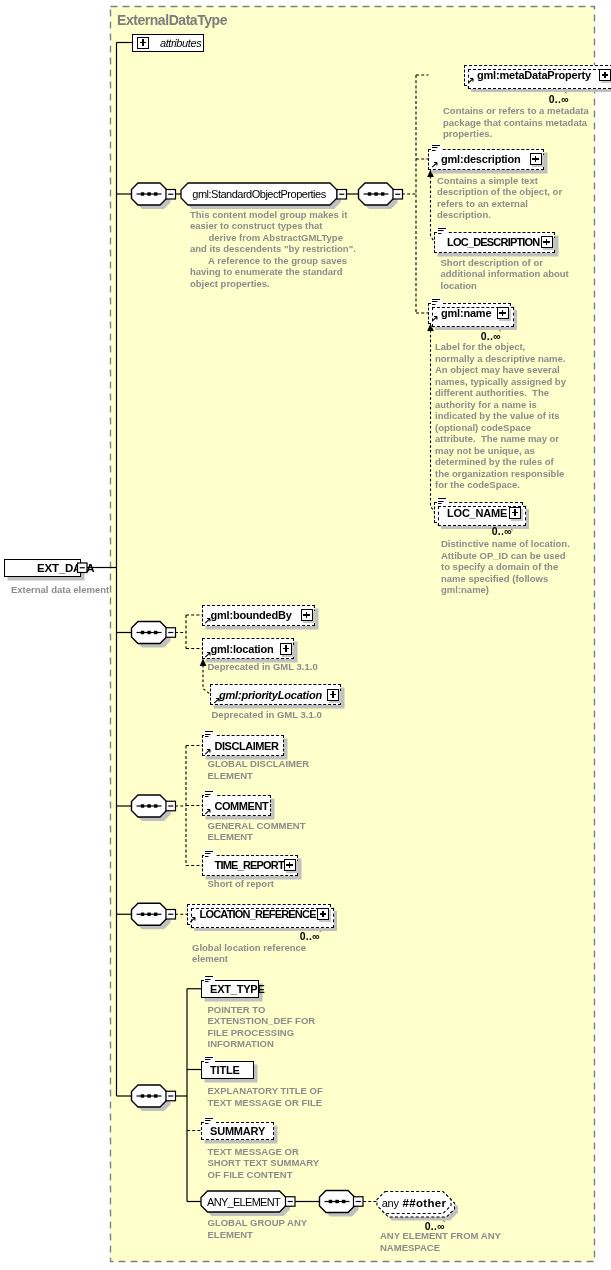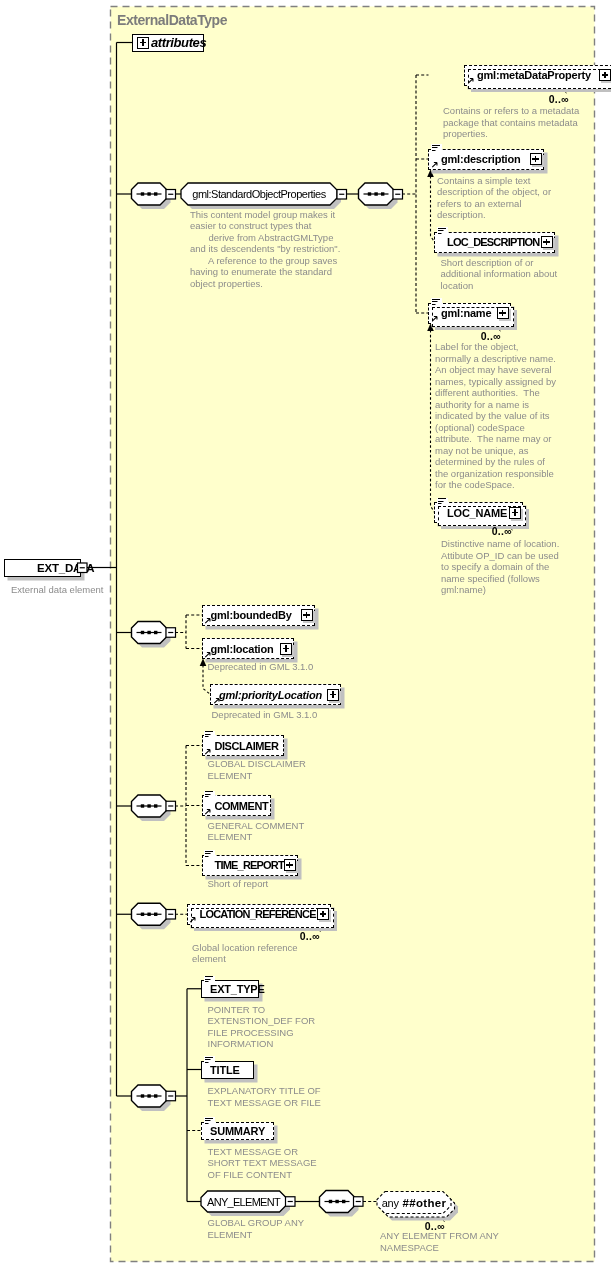--- a/index.html
+++ b/index.html
@@ -43,34 +43,34 @@
        background-image:linear-gradient(#000,#000),linear-gradient(#000,#000),linear-gradient(#000,#000);
        background-size:8px 1.1px,5.5px 1.1px,3.5px 1.1px;
        background-position:1px 0.5px,1px 3px,1px 5.5px;}
 
   
   .ref{position:absolute;left:1.5px;bottom:0px;width:8.5px;height:8.5px;z-index:3;}
 
   
   .ann{position:absolute;z-index:1;color:#8c8c8c;font-size:9.5px;line-height:11.5px;
        letter-spacing:0px;white-space:pre;}
-  .ann div{height:11.5px;}
+  .ann div{height:11.5px;font-weight:bold;}
 
   
   .occ{position:absolute;z-index:2;color:#000;font-size:10.5px;font-weight:bold;
        letter-spacing:0.3px;text-align:right;width:30px;}
 
   
   #ctitle{position:absolute;left:117px;top:12px;z-index:1;color:#7c7c7c;
           font-size:14px;font-weight:bold;letter-spacing:-0.45px;}
 
   
   #attributes-box{position:absolute;left:132px;top:33.5px;width:72px;height:18px;z-index:2;
       background:#fff;border:1px solid #000;box-sizing:border-box;display:flex;align-items:center;}
-  #attributes-box .lbl{font-style:italic;font-size:13px;letter-spacing:-0.4px;padding-left:18px;font-weight:bold;}
+  #attributes-box .lbl{font-style:italic;font-size:11px;letter-spacing:-0.4px;padding-left:27px;font-weight:normal;}
 
   .wlabel{position:absolute;z-index:2;font-size:11px;white-space:nowrap;
           display:flex;align-items:center;justify-content:center;}
   .wlabel .w1{letter-spacing:-0.3px;}
   .wlabel .w2{font-weight:bold;letter-spacing:0.3px;margin-left:4px;font-size:11.5px;}
 </style>
 </head>
 <body>
 
 <div id="stage">
@@ -327,21 +327,21 @@
 <div class="ebox pad9" style="left:201px;top:1060.5px;width:53px;height:18px;">
   <span class="doc"></span>
   <span class="lbl">TITLE</span>
 </div>
 <div class="ann" style="left:207.5px;top:1085px;"><div>EXPLANATORY TITLE OF</div><div>TEXT MESSAGE OR FILE</div></div>
 
 <div class="ebox dashed pad9" style="left:201px;top:1121.5px;width:73px;height:18px;">
   <span class="doc"></span>
   <span class="lbl">SUMMARY</span>
 </div>
-<div class="ann" style="left:207.5px;top:1145.5px;"><div>TEXT MESSAGE OR</div><div>SHORT TEXT MESSAGE</div><div>OF FILE CONTENT</div></div>
+<div class="ann" style="left:207.5px;top:1145.5px;"><div>TEXT MESSAGE OR</div><div>SHORT TEXT SUMMARY</div><div>OF FILE CONTENT</div></div>
 
 <div class="ann" style="left:207.5px;top:1217px;"><div>GLOBAL GROUP ANY</div><div>ELEMENT</div></div>
 <div class="occ" style="left:415px;top:1219.5px;">0..∞</div>
 <div class="ann" style="left:380px;top:1230px;"><div>ANY ELEMENT FROM ANY</div><div>NAMESPACE</div></div>
 
 <svg id="overlay" width="611" height="1270" viewBox="0 0 611 1270">
       <rect x="77.5" y="563" width="9.5" height="9.5" fill="#fff" stroke="#000" stroke-width="1.2"></rect>
       <line x1="79.7" y1="567.75" x2="84.8" y2="567.75" stroke="#000" stroke-width="1.2"></line>
       <rect x="166" y="189.5" width="9.5" height="9.5" fill="#fff" stroke="#000" stroke-width="1.2"></rect>
       <line x1="168.2" y1="194.25" x2="173.3" y2="194.25" stroke="#000" stroke-width="1.2"></line>

